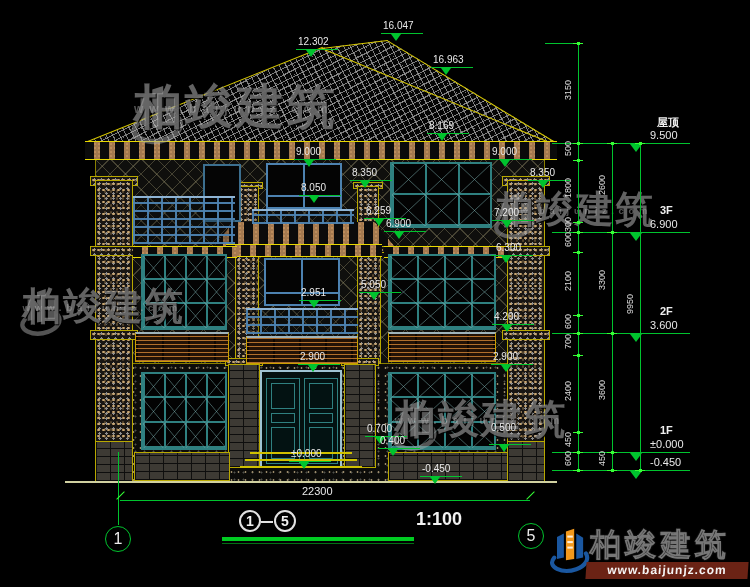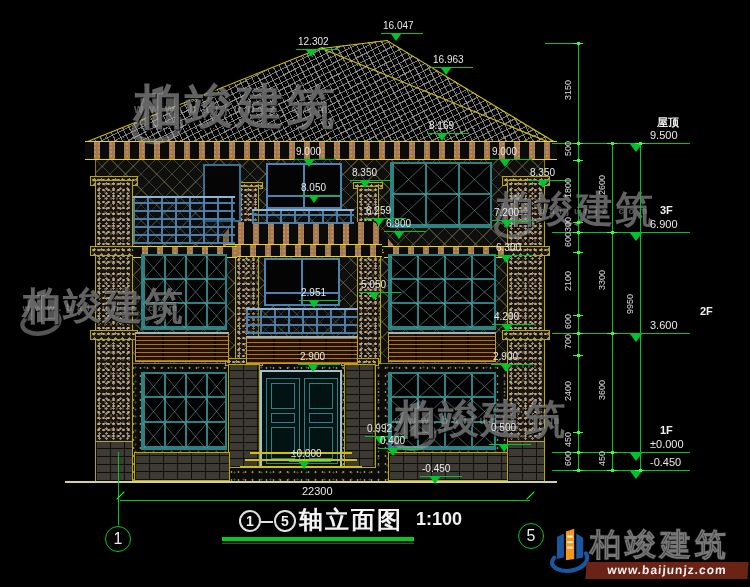--- a/index.html
+++ b/index.html
@@ -234,21 +234,21 @@
       <div class="tri small" style="left:309px;top:301px;"></div>
       <div class="flabel" style="left:494px;top:311px;">4.200</div>
       <div class="gline" style="left:492px;top:324px;width:42px;height:1px;"></div>
       <div class="tri small" style="left:502px;top:325px;"></div>
       <div class="flabel" style="left:300px;top:351px;">2.900</div>
       <div class="gline" style="left:298px;top:364px;width:42px;height:1px;"></div>
       <div class="tri small" style="left:308px;top:365px;"></div>
       <div class="flabel" style="left:493px;top:351px;">2.900</div>
       <div class="gline" style="left:491px;top:364px;width:42px;height:1px;"></div>
       <div class="tri small" style="left:501px;top:365px;"></div>
-      <div class="flabel" style="left:367px;top:423px;">0.992</div>
+      <div class="flabel" style="left:367px;top:423px;">0.700</div>
       <div class="gline" style="left:365px;top:436px;width:42px;height:1px;"></div>
       <div class="tri small" style="left:375px;top:437px;"></div>
       <div class="flabel" style="left:380px;top:435px;">0.400</div>
       <div class="gline" style="left:378px;top:448px;width:42px;height:1px;"></div>
       <div class="tri small" style="left:388px;top:449px;"></div>
       <div class="flabel" style="left:491px;top:422px;text-align:right;">0.500</div>
       <div class="gline" style="left:489px;top:444px;width:42px;height:1px;"></div>
       <div class="tri small" style="left:499px;top:445px;"></div>
       <div class="flabel" style="left:291px;top:448px;">±0.000</div>
       <div class="gline" style="left:289px;top:461px;width:42px;height:1px;"></div>
@@ -259,21 +259,21 @@
       <div class="gline" style="left:552px;top:143px;width:138px;height:1px;"></div>
       <div class="tri" style="left:630px;top:144px;"></div>
       <div class="lvlname" style="left:657px;top:115px;">屋顶</div>
       <div class="lvlval" style="left:650px;top:129px;">9.500</div>
       <div class="gline" style="left:552px;top:232px;width:138px;height:1px;"></div>
       <div class="tri" style="left:630px;top:233px;"></div>
       <div class="lvlname" style="left:660px;top:204px;">3F</div>
       <div class="lvlval" style="left:650px;top:218px;">6.900</div>
       <div class="gline" style="left:552px;top:333px;width:138px;height:1px;"></div>
       <div class="tri" style="left:630px;top:334px;"></div>
-      <div class="lvlname" style="left:660px;top:305px;margin-left:40px;">2F</div>
+      <div class="lvlname" style="left:660px;top:305px;">2F</div>
       <div class="lvlval" style="left:650px;top:319px;">3.600</div>
       <div class="gline" style="left:552px;top:452px;width:138px;height:1px;"></div>
       <div class="tri" style="left:630px;top:453px;"></div>
       <div class="lvlname" style="left:660px;top:424px;">1F</div>
       <div class="lvlval" style="left:650px;top:438px;">±0.000</div>
       <div class="gline" style="left:552px;top:470px;width:138px;height:1px;"></div>
       <div class="tri" style="left:630px;top:471px;"></div>
       <div class="lvlval" style="left:650px;top:456px;">-0.450</div>
       <div class="gline" style="left:578px;top:43px;width:1px;height:100px;"></div>
       <div class="tick" style="left:573px;top:43px;"></div>
@@ -407,21 +407,20 @@
       <span class="chars">柏竣建筑</span>
           <br>
       <span class="url">www.baijunjz.com</span>
     </span>
       </div>
     </div>
 
   <div class="tcirc" style="left:239px;top:510px;">1</div>
   <div class="titledash" style="left:261px;top:521px;"></div>
   <div class="tcirc" style="left:274px;top:510px;">5</div>
-  <div class="titletext" style="left:299px;top:504px;">轴立面图</div>
   <div class="titlescale" style="left:416px;top:509px;">1:100</div>
   <div style="left:222px;top:537px;width:192px;height:4px;background:#00cc22;z-index:22;"></div>
   <div style="left:222px;top:543px;width:192px;height:1px;background:rgba(0,204,34,.55);z-index:22;"></div>
 
   <div id="brand" style="left:544px;top:518px;width:206px;height:69px;">
     <span id="brand-mark" style="left:2px;top:2px;width:44px;height:60px;">
         <svg width="100%" height="100%" viewBox="0 0 64 70" xmlns="http://www.w3.org/2000/svg">
     <path d="M12 46 C0 60 24 70 44 63 C58 58 63 48 58 40" fill="none" stroke="#1a57a0" stroke-width="6" stroke-linecap="round"></path>
     <polygon points="16,16 26,11 26,46 16,48" fill="#1a57a0"></polygon>
     <polygon points="29,8 41,4 41,48 29,50" fill="#f2991c"></polygon>

